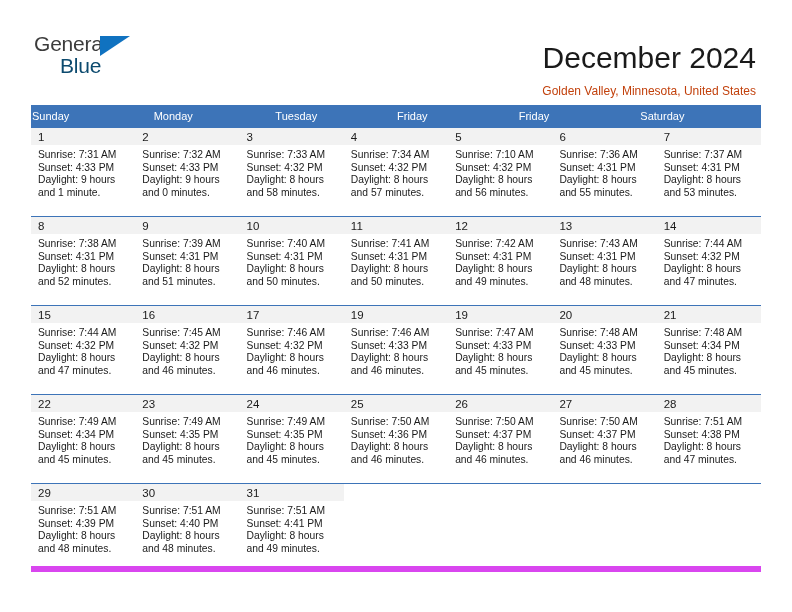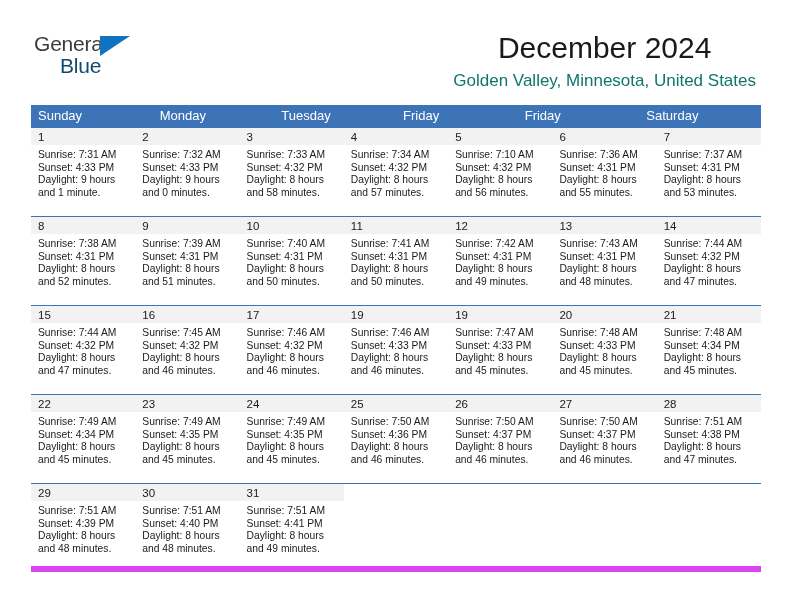--- a/index.html
+++ b/index.html
@@ -60,54 +60,54 @@
     top: 22px;
     font-size: 21px;
     letter-spacing: -0.2px;
     color: #0c4a6e;
     line-height: 22px;
   }
 
   .title-block {
     position: absolute;
     right: 36px;
-    top: 30px;
-    text-align: center;
+    top: 40px;
+    text-align: right;
   }
   .cal-title {
     font-size: 30px;
     font-weight: normal;
     color: #1a1a1a;
     line-height: 36px;
     white-space: nowrap;
   }
   .cal-subtitle {
     margin-top: 6px;
-    font-size: 17px;
-    color: #0f766e;
+    font-size: 12px;
+    color: #c2410c;
     line-height: 18px;
     white-space: nowrap;
   }
 
   
   .calendar {
     position: absolute;
     left: 31px;
     top: 105px;
     width: 730px;
   }
   .weekday-row {
     display: flex;
     background: #3d74b8;
   }
   .weekday {
     flex: 1 1 0;
     box-sizing: border-box;
-    padding: 4px 0 4px 7px;
-    font-size: 13px;
+    padding: 4px 0 4px 1px;
+    font-size: 11px;
     color: #ffffff;
     line-height: 14px;
     white-space: nowrap;
   }
 
   .week-row {
     display: flex;
     border-top: 1px solid #3d74b8;
     height: 89px;
     box-sizing: border-box;

